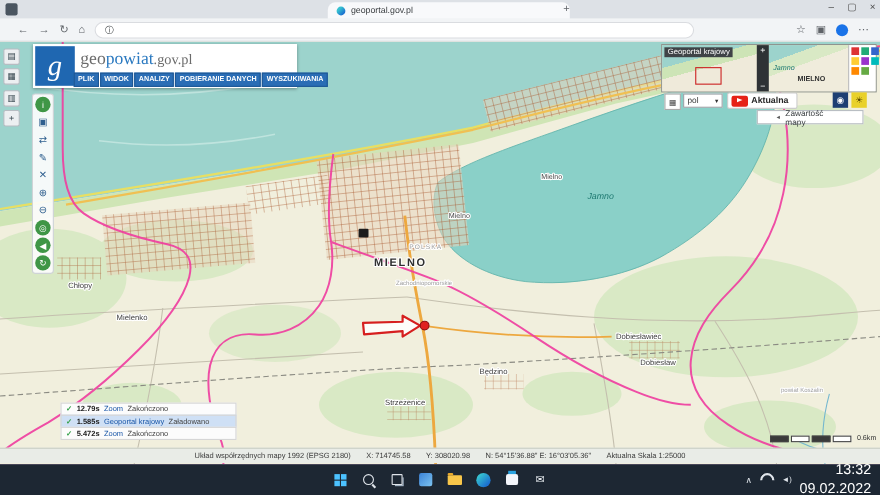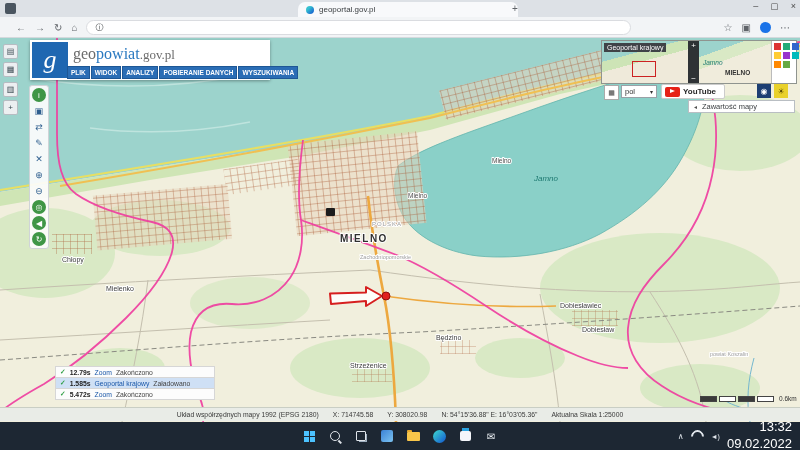--- a/index.html
+++ b/index.html
@@ -80,22 +80,22 @@
   .lang{position:absolute;left:621px;top:47px;width:36px;height:13px;background:#fff;border:1px solid #9aa0a6;
     font-size:7.5px;color:#333;display:flex;justify-content:space-between;align-items:center;
     padding:0 3px;box-sizing:border-box;}
   .yt{position:absolute;left:661px;top:46px;width:64px;height:15px;background:#fff;border:1px solid #ccc;
     border-radius:2px;display:flex;align-items:center;gap:3px;padding:0 3px;box-sizing:border-box;}
   .yt-play{width:15px;height:10px;background:#e62117;border-radius:2px;position:relative;}
   .yt-play::after{content:"";position:absolute;left:5px;top:2.5px;border-left:5px solid #fff;
     border-top:2.5px solid transparent;border-bottom:2.5px solid transparent;}
   .yt-txt{font-size:8px;font-weight:bold;color:#282828;}
   .sq-btn{position:absolute;width:14px;height:14px;display:flex;align-items:center;justify-content:center;font-size:8px;}
-  .zaw{position:absolute;left:688px;top:62px;width:107px;height:13px;background:#fff;border:1px solid #b9bec3;
-    display:flex;align-items:center;gap:4px;padding:0 4px;font-size:7.5px;color:#3c4043;box-sizing:border-box;}
+  .zaw{position:absolute;left:688px;top:62px;width:97px;height:13px;background:#fff;border:1px solid #b9bec3;
+    display:flex;align-items:center;gap:4px;padding:0 16px;font-size:7.5px;color:#3c4043;box-sizing:border-box;}
   .zaw .chev{font-size:5px;color:#555;}
 
   
   .statusbar{position:absolute;left:0;top:369px;width:800px;height:13px;background:#e9ece7;
     border-top:1px solid #c9cec4;display:flex;justify-content:center;align-items:center;gap:14px;
     font-size:6.8px;color:#3a3a3a;}
   .messages{position:absolute;left:55px;top:329px;font-size:6.8px;}
   .msg-row{display:flex;align-items:center;gap:4px;background:#fcfcfc;border:1px solid #d6d6d6;
     margin-top:-1px;padding:1px 4px;width:150px;}
   .msg-row.sel{background:#cfe0f5;}
@@ -330,21 +330,21 @@
         </div>
       </div>
 
       <div class="ctl-btn" style="left:604px;top:47px">▦</div>
       <div class="lang">
         <span>pol</span>
         <span style="font-size:6px">▾</span>
       </div>
       <div class="yt">
         <span class="yt-play"></span>
-        <span class="yt-txt">YouTube</span>
+        <span class="yt-txt">Aktualna</span>
       </div>
       <div class="sq-btn" style="left:757px;top:46px;background:#1d3f73;color:#fff">◉</div>
       <div class="sq-btn" style="left:774px;top:46px;background:#e9d12b;color:#5a4a00">☀</div>
 
       <div class="zaw">
         <span class="chev">◄</span>
         <span>Zawartość mapy</span>
       </div>
 
       <div class="messages">

